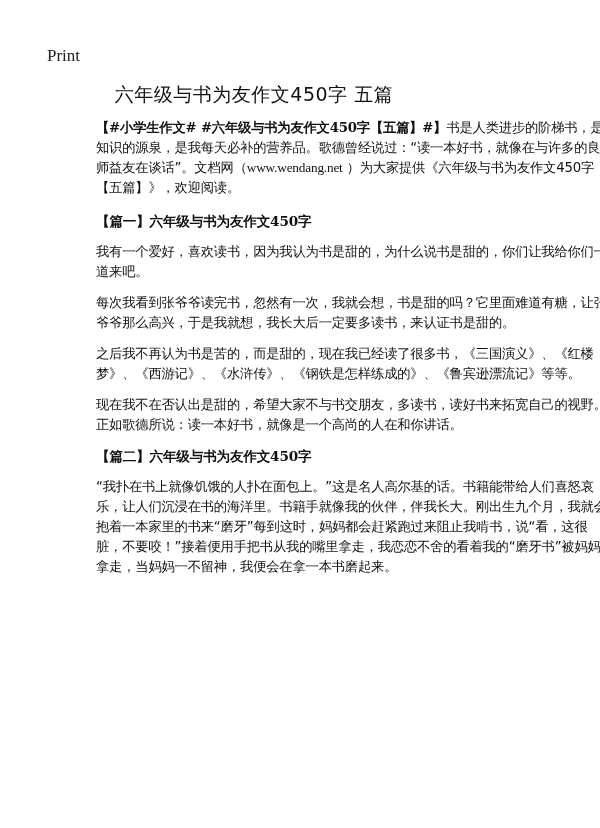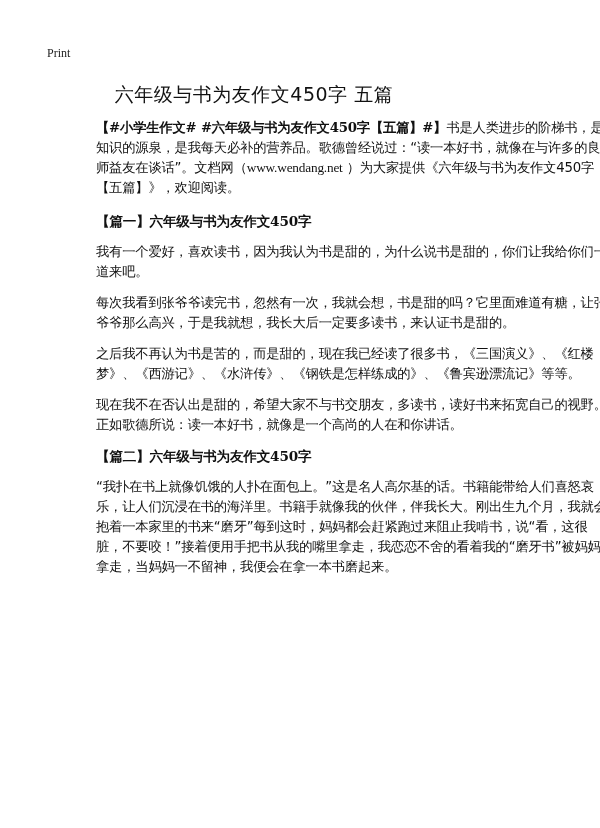--- a/index.html
+++ b/index.html
@@ -13,21 +13,21 @@
       overflow: hidden;
       position: relative;
       color: #111;
       font-family: "DejaVu Sans", "Liberation Sans", sans-serif;
     }
     .print-label {
       position: absolute;
       left: 47px;
       top: 46px;
       font-family: "Liberation Serif", "DejaVu Serif", serif;
-      font-size: 12px;
+      font-size: 17px;
       color: #222;
     }
     .doc-title {
       position: absolute;
       left: 0;
       width: 508px;
       top: 82px;
       text-align: center;
       font-size: 19px;
       font-weight: normal;

